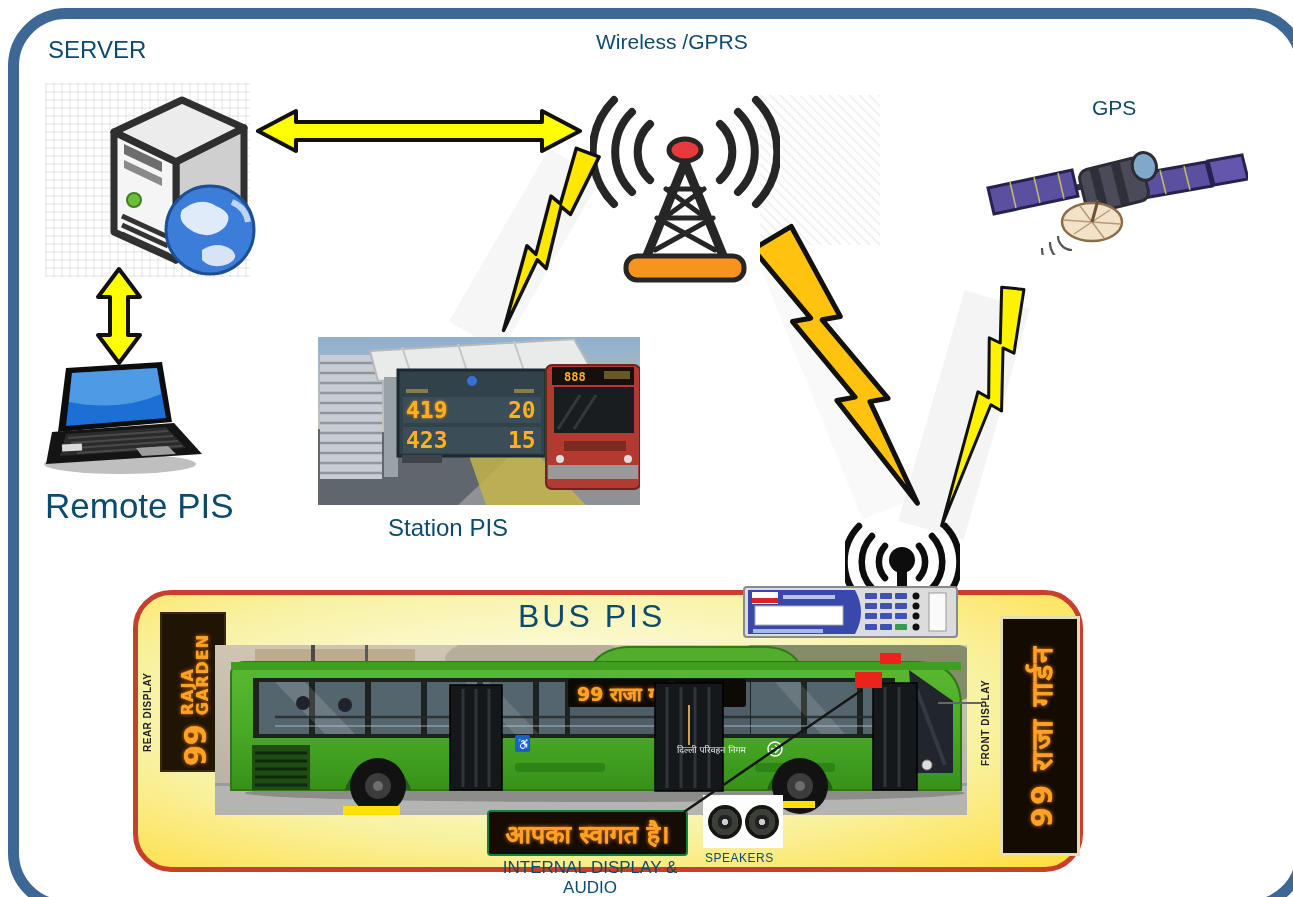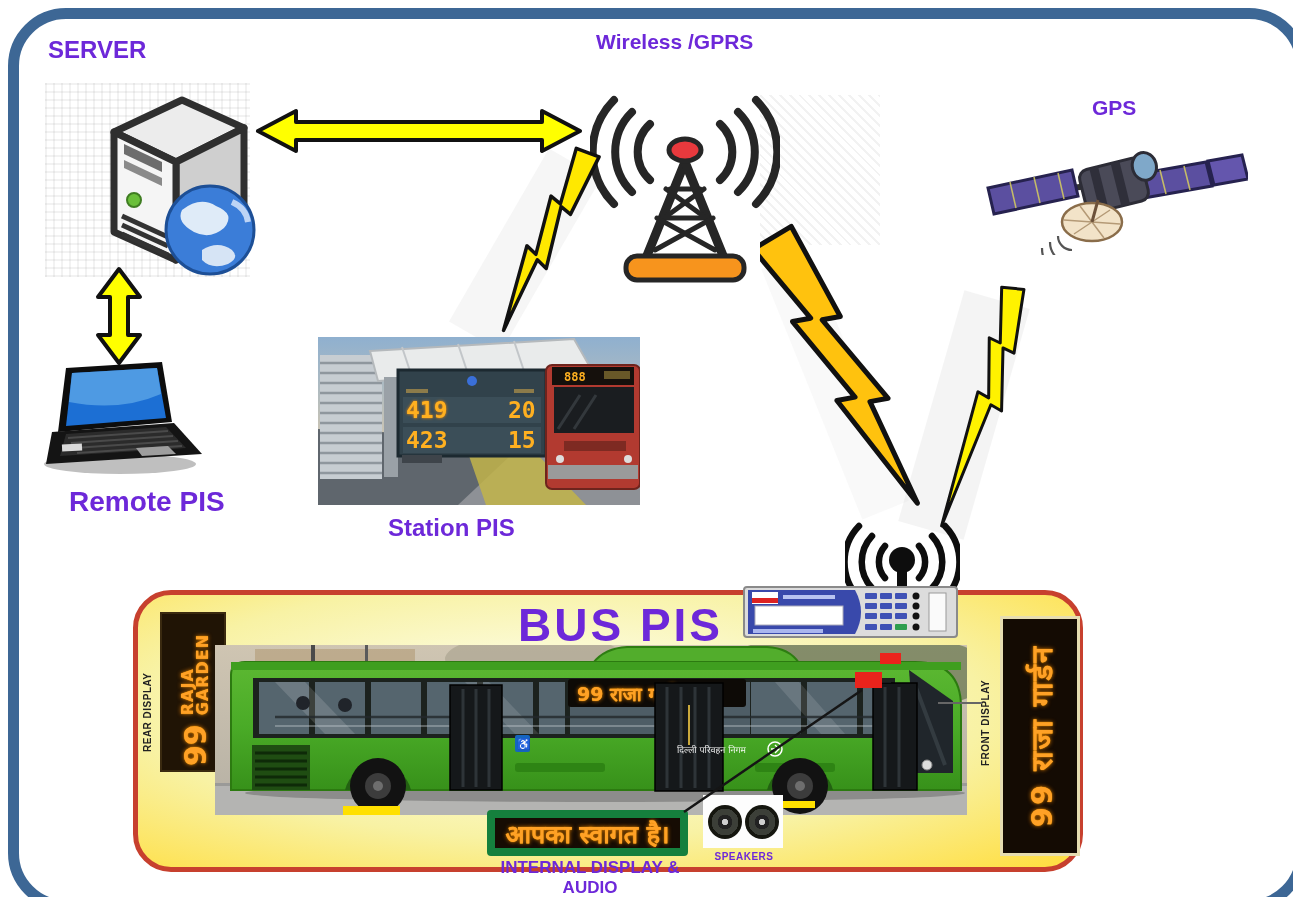--- a/index.html
+++ b/index.html
@@ -1,36 +1,36 @@
 <!DOCTYPE html>
 <html><head>
 <meta charset="utf-8">
 <style>
   html,body{margin:0;padding:0;background:#fff;}
   #stage{position:relative;width:1293px;height:897px;background:#fff;overflow:hidden;
          font-family:"Liberation Sans",sans-serif;}
   .abs{position:absolute;}
-  .lbl{position:absolute;font-weight:bold;color:#6d28d9;}
+  .lbl{position:absolute;font-weight:normal;color:#0c4a6e;}
   .beam{position:absolute;background:rgba(190,190,190,.28);}
   .hatch{position:absolute;background:repeating-linear-gradient(45deg,rgba(0,0,0,.05) 0 2px,transparent 2px 7px);}
   .dither{position:absolute;background:
       repeating-linear-gradient(0deg,rgba(0,0,0,.05) 0 2px,transparent 2px 8px),
       repeating-linear-gradient(90deg,rgba(0,0,0,.05) 0 2px,transparent 2px 8px);}
   .led{color:#ffa126;text-shadow:0 0 4px rgba(255,140,0,.85),0 0 1px #ffb400;
        font-family:"DejaVu Sans",sans-serif;font-weight:bold;}
   .vert{transform-origin:0 0;transform:rotate(-90deg);white-space:nowrap;}
   
   #bus-panel{left:133px;top:590px;width:950px;height:282px;border:5px solid #c7402e;border-radius:38px;
      background:radial-gradient(ellipse at 45% 42%,#fbf9cf 30%,#f8f2a4 58%,#ffdf45 96%);box-sizing:border-box;}
-  #bus-pis-title{left:518px;top:598px;font-size:46px;letter-spacing:3px;}
+  #bus-pis-title{left:518px;top:598px;font-size:32px;letter-spacing:3px;}
   
   .led-panel{position:absolute;background:#1a1004;border:2px solid #3a2a10;box-sizing:border-box;overflow:hidden;}
   #rear-display{left:160px;top:612px;width:66px;height:160px;background:#201405;}
   #front-display{left:1000px;top:616px;width:80px;height:240px;border:3px solid #e6ddb0;background:#140b03;}
-  #internal-display{left:487px;top:810px;width:201px;height:46px;border-radius:4px;border:8px solid #15803d;background:#160c03;
+  #internal-display{left:487px;top:810px;width:201px;height:46px;border-radius:4px;border:2px solid #15803d;background:#160c03;
       display:flex;align-items:center;justify-content:center;}
   .tiny-vlabel{font-size:10px;font-weight:bold;color:#222;letter-spacing:.5px;}
   #speakers-box{left:703px;top:795px;width:80px;height:53px;background:#fdfdfd;display:flex;align-items:center;justify-content:center;gap:3px;}
   .spk{width:34px;height:34px;border-radius:50%;
        background:radial-gradient(circle at 50% 50%,#cfcfcf 0 12%,#222 13% 30%,#3c3f38 31% 55%,#15160f 56% 100%);}
 </style>
 </head>
 <body>
 
 <div id="stage">
@@ -39,21 +39,21 @@
 
   <div class="dither" style="left:45px;top:83px;width:205px;height:194px;"></div>
   <div class="hatch" style="left:760px;top:95px;width:120px;height:150px;"></div>
   <div class="beam" style="left:495px;top:150px;width:60px;height:200px;transform:rotate(30deg);opacity:.5;"></div>
   <div class="beam" style="left:810px;top:250px;width:50px;height:270px;transform:rotate(-22deg);opacity:.35;"></div>
   <div class="beam" style="left:930px;top:295px;width:68px;height:240px;transform:rotate(16deg);opacity:.6;"></div>
 
   <div class="lbl" style="left:48px;top:36px;font-size:24px;">SERVER</div>
   <div class="lbl" style="left:596px;top:30px;font-size:21px;">Wireless /GPRS</div>
   <div class="lbl" style="left:1092px;top:96px;font-size:21px;">GPS</div>
-  <div class="lbl" style="left:45px;top:486px;font-size:28px;margin-left:24px;">Remote PIS</div>
+  <div class="lbl" style="left:45px;top:486px;font-size:35px;">Remote PIS</div>
   <div class="lbl" style="left:388px;top:514px;font-size:24px;">Station PIS</div>
 
   <svg class="abs" style="left:82px;top:82px;" width="180" height="200" viewBox="0 0 180 200">
     <g stroke="#2f2f2f" stroke-width="7" stroke-linejoin="round">
       <polygon points="32,50 100,18 162,46 94,80" fill="#ececec"></polygon>
       <polygon points="94,80 162,46 162,140 94,178" fill="#cfcfcf"></polygon>
       <polygon points="32,50 94,80 94,178 32,150" fill="#f5f5f5"></polygon>
     </g>
     <polygon points="42,62 80,80 80,90 42,72" fill="#6d6d6d"></polygon>
     <polygon points="42,78 80,96 80,104 42,86" fill="#8a8a8a"></polygon>
@@ -397,21 +397,21 @@
 
   <div class="abs led-panel" id="internal-display">
     <span class="led" style="font-size:25px;">आपका स्वागत है।</span>
   </div>
   <div class="lbl" style="left:492px;top:858px;width:196px;text-align:center;font-size:17px;">INTERNAL DISPLAY &amp; AUDIO</div>
 
   <div class="abs" id="speakers-box">
     <span class="spk"></span>
     <span class="spk"></span>
   </div>
-  <div class="lbl" style="left:705px;top:851px;width:78px;text-align:center;font-size:10px;letter-spacing:.5px;">SPEAKERS</div>
+  <div class="lbl" style="left:705px;top:851px;width:78px;text-align:left;font-size:12px;letter-spacing:.5px;">SPEAKERS</div>
 
   <div class="abs vert tiny-vlabel" style="left:980px;top:766px;">FRONT DISPLAY</div>
   <div class="abs" style="left:938px;top:702px;width:44px;height:2px;background:#666;"></div>
   <div class="led-panel" id="front-display">
     <div class="vert" style="position:absolute;left:0;top:234px;width:234px;height:74px;display:flex;align-items:center;justify-content:center;">
       <span class="led" style="font-size:29px;letter-spacing:2px;">99 राजा गार्डन</span>
     </div>
   </div>
 
   <svg class="abs" style="left:130px;top:585px;pointer-events:none;" width="960" height="290" viewBox="0 0 960 290">

